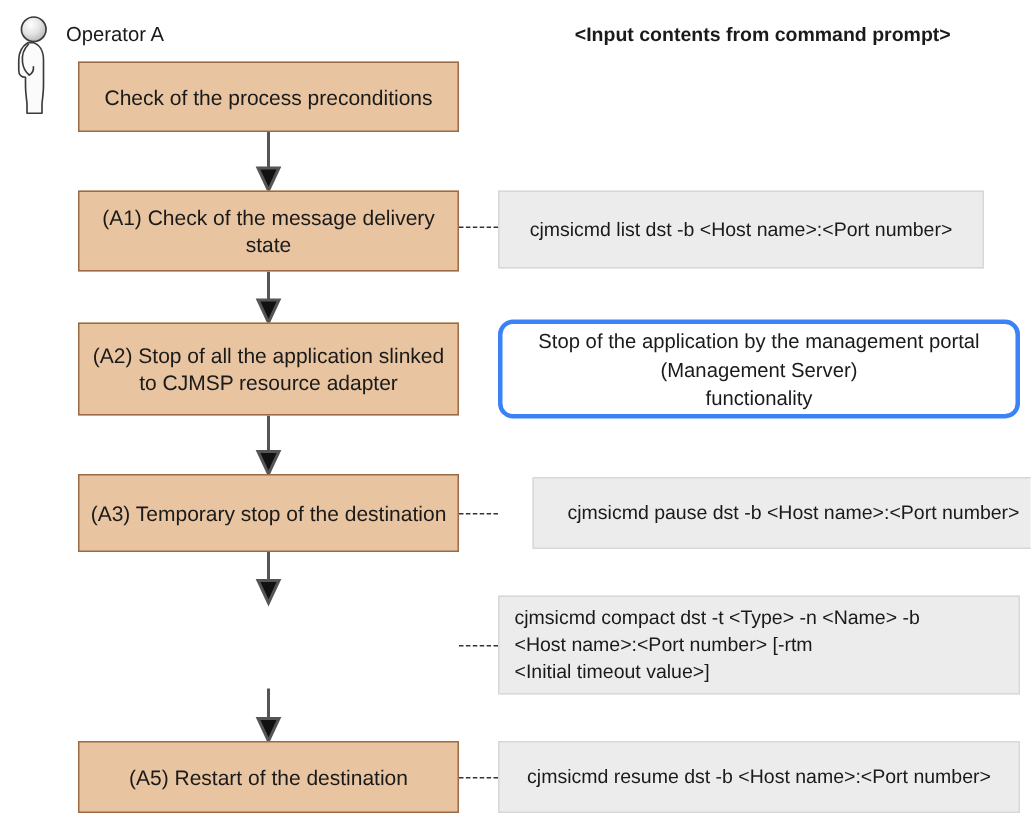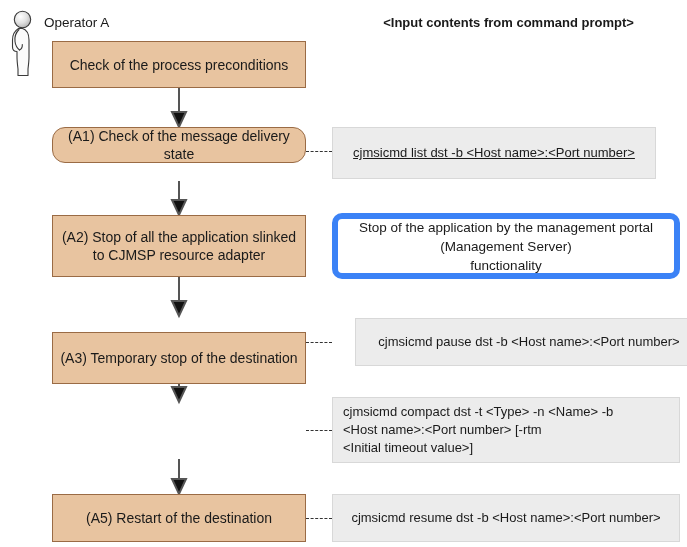--- a/index.html
+++ b/index.html
@@ -88,21 +88,21 @@
   .cmd-box.left {
     justify-content: flex-start;
     text-align: left;
   }
 
   
   .note-box {
     position: absolute;
     box-sizing: border-box;
     background: #ffffff;
-    border: 6px solid #3b82f6;
+    border: 3px solid #3b82f6;
     border-radius: 10px;
     display: flex;
     align-items: center;
     justify-content: center;
     text-align: center;
     font-size: 13.5px;
     line-height: 19px;
     padding: 4px 10px;
     color: #1a1a1a;
   }
@@ -162,30 +162,30 @@
     </g>
   </svg>
 
   <div class="dash-link" style="left:306px; top:151px; width:26px;"></div>
   <div class="dash-link" style="left:306px; top:342px; width:26px;"></div>
   <div class="dash-link" style="left:306px; top:430px; width:26px;"></div>
   <div class="dash-link" style="left:306px; top:518px; width:26px;"></div>
 
   <div class="proc-box nowrap" style="left:52px; top:41px; width:254px; height:47px;">Check of the process preconditions</div>
 
-  <div class="proc-box" style="left:52px; top:127px; width:254px; height:36px;border-radius:13px;">(A1) Check of the message delivery state</div>
+  <div class="proc-box" style="left:52px; top:127px; width:254px; height:54px;">(A1) Check of the message delivery state</div>
 
   <div class="proc-box" style="left:52px; top:215px; width:254px; height:62px;">(A2) Stop of all the application slinked to CJMSP resource adapter</div>
 
-  <div class="proc-box nowrap" style="left:52px; top:316px; width:254px; height:52px;margin-top:16px;">(A3) Temporary stop of the destination</div>
+  <div class="proc-box nowrap" style="left:52px; top:316px; width:254px; height:52px;">(A3) Temporary stop of the destination</div>
 
 
   <div class="proc-box nowrap" style="left:52px; top:494px; width:254px; height:48px;">(A5) Restart of the destination</div>
 
-  <div class="cmd-box center nowrap" style="left:332px; top:127px; width:324px; height:52px;text-decoration:underline;">cjmsicmd list dst -b &lt;Host name&gt;:&lt;Port number&gt;</div>
+  <div class="cmd-box center nowrap" style="left:332px; top:127px; width:324px; height:52px;">cjmsicmd list dst -b &lt;Host name&gt;:&lt;Port number&gt;</div>
 
   <div class="note-box pre" style="left:332px; top:213px; width:348px; height:66px;">Stop of the application by the management portal
 (Management Server)
 functionality</div>
 
   <div class="cmd-box center nowrap" style="left:332px; top:318px; width:348px; height:48px;margin-left:23px;">cjmsicmd pause dst -b &lt;Host name&gt;:&lt;Port number&gt;</div>
 
   <div class="cmd-box left pre" style="left:332px; top:397px; width:348px; height:66px;">cjmsicmd compact dst -t &lt;Type&gt; -n &lt;Name&gt; -b
 &lt;Host name&gt;:&lt;Port number&gt; [-rtm
 &lt;Initial timeout value&gt;]</div>

